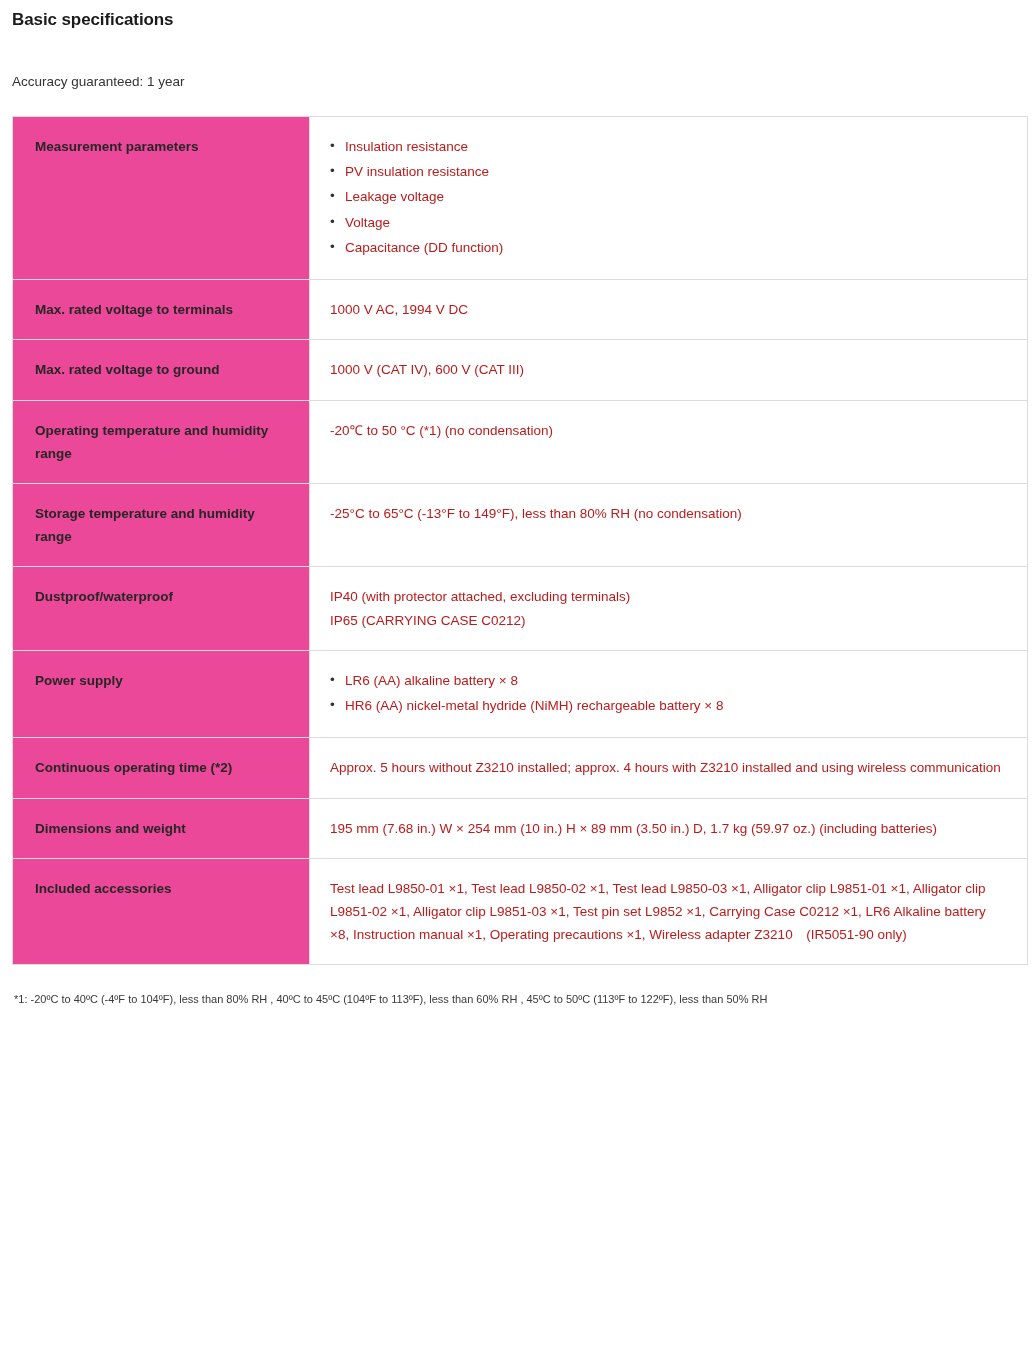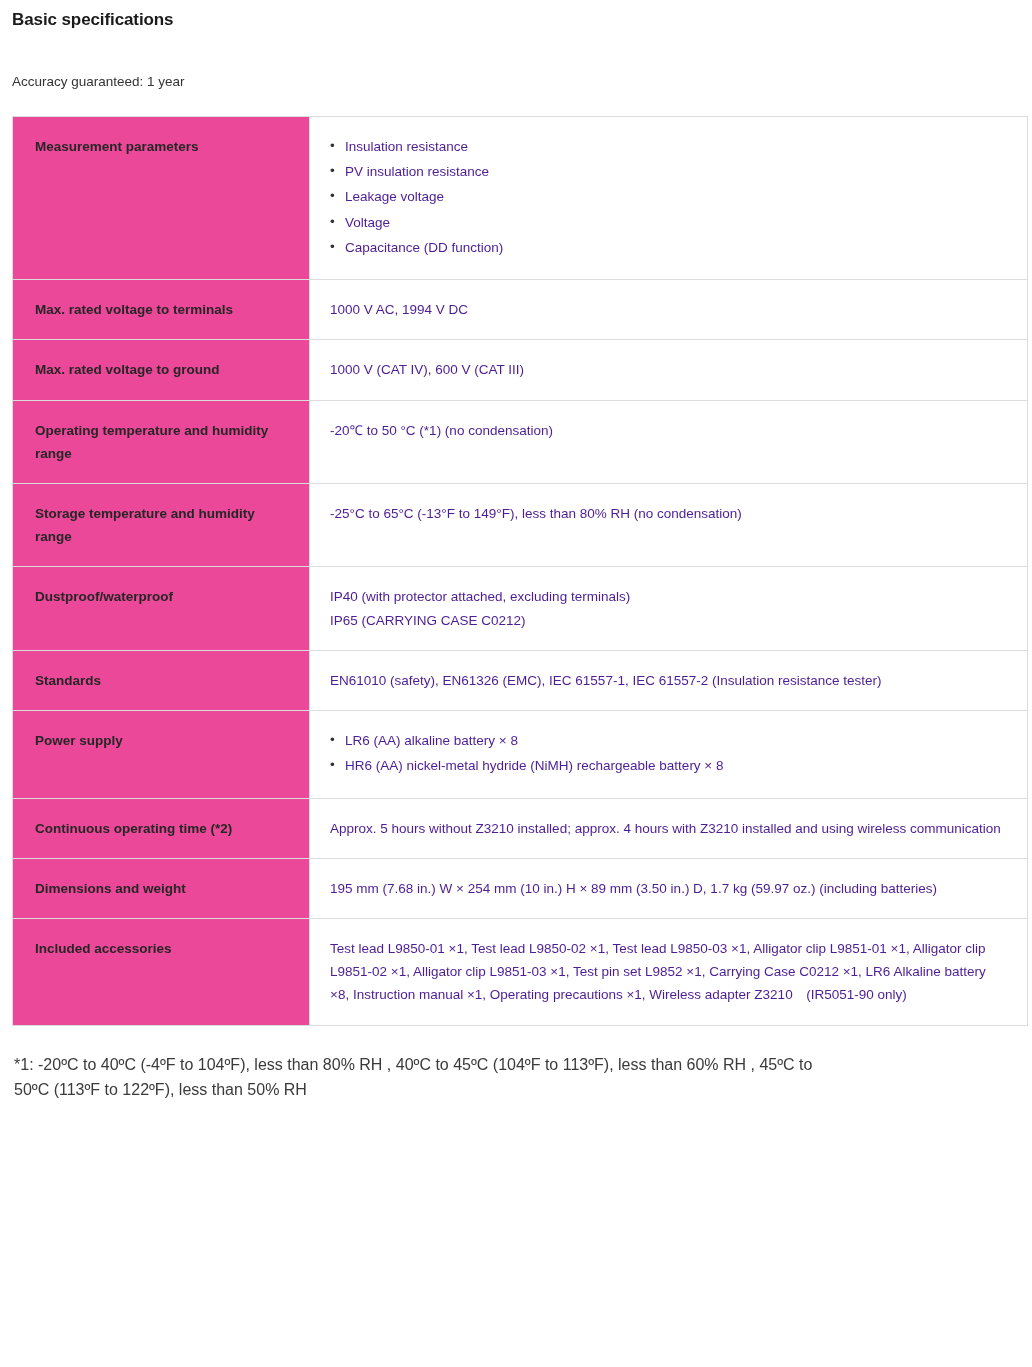--- a/index.html
+++ b/index.html
@@ -46,21 +46,21 @@
   }
   td.label {
     width: 254px;
     background: #ec4899;
     font-weight: bold;
     color: #262626;
     padding: 18px 20px 18px 22px;
   }
   td.value {
     background: #ffffff;
-    color: #4c1d95;
+    color: #b91c1c;
     padding: 18px 22px 18px 20px;
   }
   ul.bullets {
     margin: 0;
     padding: 0;
     list-style: none;
   }
   ul.bullets li {
     position: relative;
     padding-left: 15px;
@@ -72,21 +72,21 @@
     left: 0;
     top: -1px;
     color: #333333;
   }
   .line { display: block; }
   .footnotes {
     margin: 26px 0 0 6px;
     padding-bottom: 24px;
   }
   .footnote {
-    font-size: 16px;
+    font-size: 11px;
     color: #3a3a3a;
     line-height: 1.6;
     margin-bottom: 10px;
   }
 </style>
 </head>
 <body>
 
 <div class="page">
 
@@ -139,26 +139,20 @@
       </tr>
 
       <tr>
         <td class="label">Dustproof/waterproof</td>
         <td class="value">
           <span class="line">IP40 (with protector attached, excluding terminals)</span>
           <span class="line">IP65 (CARRYING CASE C0212)</span>
         </td>
       </tr>
 
-      <tr>
-        <td class="label">Standards</td>
-        <td class="value">
-          <span class="line">EN61010 (safety), EN61326 (EMC), IEC 61557-1, IEC 61557-2 (Insulation resistance tester)</span>
-        </td>
-      </tr>
 
       <tr>
         <td class="label">Power supply</td>
         <td class="value">
           <ul class="bullets">
             <li>LR6 (AA) alkaline battery × 8</li>
             <li>HR6 (AA) nickel-metal hydride (NiMH) rechargeable battery × 8</li>
           </ul>
         </td>
       </tr>

